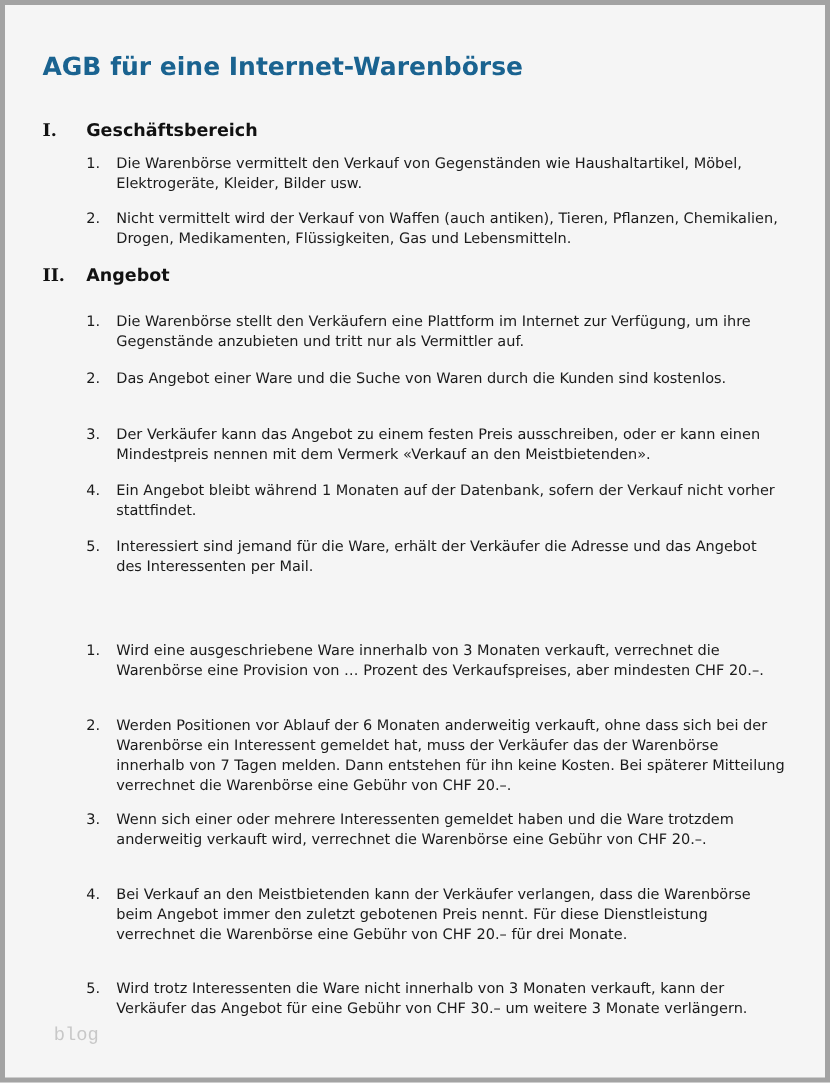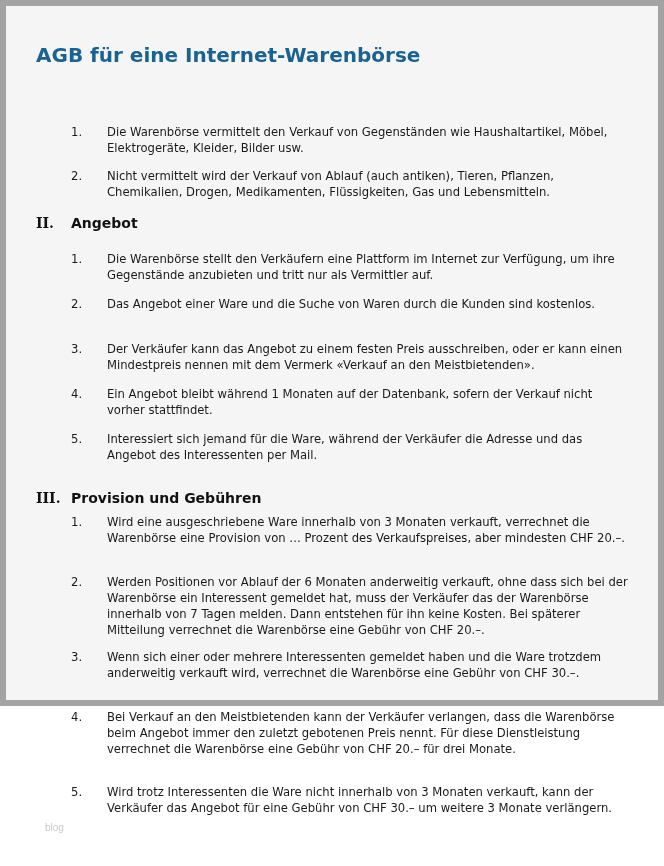--- a/index.html
+++ b/index.html
@@ -5,23 +5,23 @@
   html, body { margin: 0; padding: 0; }
   body {
     width: 664px; height: 866px;
     background: #ffffff;
     font-family: "DejaVu Sans", sans-serif;
     overflow: hidden;
   }
   .page {
     position: relative;
     box-sizing: border-box;
-    width: 664px; height: 706px;
+    width: 664px; height: 866px;
     background: #f5f5f5;
-    border: 6px solid #a3a3a3;
+    border: 4px solid #a3a3a3;
   }
   .title {
     position: absolute;
     left: 30px; top: 37px;
     margin: 0;
     font-family: "DejaVu Sans", sans-serif;
     font-weight: bold;
     font-size: 20px;
     color: #1a6390;
     letter-spacing: 0px;
@@ -41,42 +41,45 @@
   .item {
     position: absolute;
     left: 65px;
     width: 560px;
     font-family: "DejaVu Sans", sans-serif;
     font-size: 11.6px;
     line-height: 16px;
     color: #1a1a1a;
   }
   .item .n { position: absolute; left: 0; top: 0; }
-  .item .t { display: block; margin-left: 36px; }
+  .item .t { display: block; margin-left: 24px; }
   .watermark {
     position: absolute;
     left: 39px; top: 816px;
-    font-family: Liberation Sans, sans-serif;
-    font-size: 10px;
+    font-family: Liberation Mono, monospace;
+    font-size: 15px;
     color: #c8c8c8;
   }
 </style>
 </head>
 <body>
 
 <div class="page">
   <h1 class="title">AGB für eine Internet-Warenbörse</h1>
 
+  <div class="section-head" style="top:93px;">
+    <span class="num">I.</span><span class="label">Geschäftsbereich</span>
+  </div>
   <div class="item" style="top:118px;">
     <span class="n">1.</span>
     <span class="t">Die Warenbörse vermittelt den Verkauf von Gegenständen wie Haushaltartikel, Möbel, Elektrogeräte, Kleider, Bilder usw.</span>
   </div>
   <div class="item" style="top:162px;">
     <span class="n">2.</span>
-    <span class="t">Nicht vermittelt wird der Verkauf von Ablauf (auch antiken), Tieren, Pflanzen, Chemikalien, Drogen, Medikamenten, Flüssigkeiten, Gas und Lebensmitteln.</span>
+    <span class="t">Nicht vermittelt wird der Verkauf von Waffen (auch antiken), Tieren, Pflanzen, Chemikalien, Drogen, Medikamenten, Flüssigkeiten, Gas und Lebensmitteln.</span>
   </div>
 
   <div class="section-head" style="top:209px;">
     <span class="num">II.</span><span class="label">Angebot</span>
   </div>
   <div class="item" style="top:245px;">
     <span class="n">1.</span>
     <span class="t">Die Warenbörse stellt den Verkäufern eine Plattform im Internet zur Verfügung, um ihre Gegenstände anzubieten und tritt nur als Vermittler auf.</span>
   </div>
   <div class="item" style="top:290px;">
@@ -86,37 +89,34 @@
   <div class="item" style="top:335px;">
     <span class="n">3.</span>
     <span class="t">Der Verkäufer kann das Angebot zu einem festen Preis ausschreiben, oder er kann einen Mindestpreis nennen mit dem Vermerk «Verkauf an den Meistbietenden».</span>
   </div>
   <div class="item" style="top:380px;">
     <span class="n">4.</span>
     <span class="t">Ein Angebot bleibt während 1 Monaten auf der Datenbank, sofern der Verkauf nicht vorher stattfindet.</span>
   </div>
   <div class="item" style="top:425px;">
     <span class="n">5.</span>
-    <span class="t">Interessiert sich jemand für die Ware, während der Verkäufer die Adresse und das Angebot des Interessenten per Mail.</span>
+    <span class="t">Interessiert sind jemand für die Ware, erhält der Verkäufer die Adresse und das Angebot des Interessenten per Mail.</span>
   </div>
 
-  <div class="section-head" style="top:484px;">
-    <span class="num">III.</span><span class="label">Provision und Gebühren</span>
-  </div>
   <div class="item" style="top:508px;">
     <span class="n">1.</span>
     <span class="t">Wird eine ausgeschriebene Ware innerhalb von 3 Monaten verkauft, verrechnet die Warenbörse eine Provision von … Prozent des Verkaufspreises, aber mindesten CHF 20.–.</span>
   </div>
   <div class="item" style="top:568px;">
     <span class="n">2.</span>
     <span class="t">Werden Positionen vor Ablauf der 6 Monaten anderweitig verkauft, ohne dass sich bei der Warenbörse ein Interessent gemeldet hat, muss der Verkäufer das der Warenbörse innerhalb von 7 Tagen melden. Dann entstehen für ihn keine Kosten. Bei späterer Mitteilung verrechnet die Warenbörse eine Gebühr von CHF 20.–.</span>
   </div>
   <div class="item" style="top:643px;">
     <span class="n">3.</span>
-    <span class="t">Wenn sich einer oder mehrere Interessenten gemeldet haben und die Ware trotzdem anderweitig verkauft wird, verrechnet die Warenbörse eine Gebühr von CHF 30.–.</span>
+    <span class="t">Wenn sich einer oder mehrere Interessenten gemeldet haben und die Ware trotzdem anderweitig verkauft wird, verrechnet die Warenbörse eine Gebühr von CHF 20.–.</span>
   </div>
   <div class="item" style="top:703px;">
     <span class="n">4.</span>
     <span class="t">Bei Verkauf an den Meistbietenden kann der Verkäufer verlangen, dass die Warenbörse beim Angebot immer den zuletzt gebotenen Preis nennt. Für diese Dienstleistung verrechnet die Warenbörse eine Gebühr von CHF 20.– für drei Monate.</span>
   </div>
   <div class="item" style="top:778px;">
     <span class="n">5.</span>
     <span class="t">Wird trotz Interessenten die Ware nicht innerhalb von 3 Monaten verkauft, kann der Verkäufer das Angebot für eine Gebühr von CHF 30.– um weitere 3 Monate verlängern.</span>
   </div>
 

